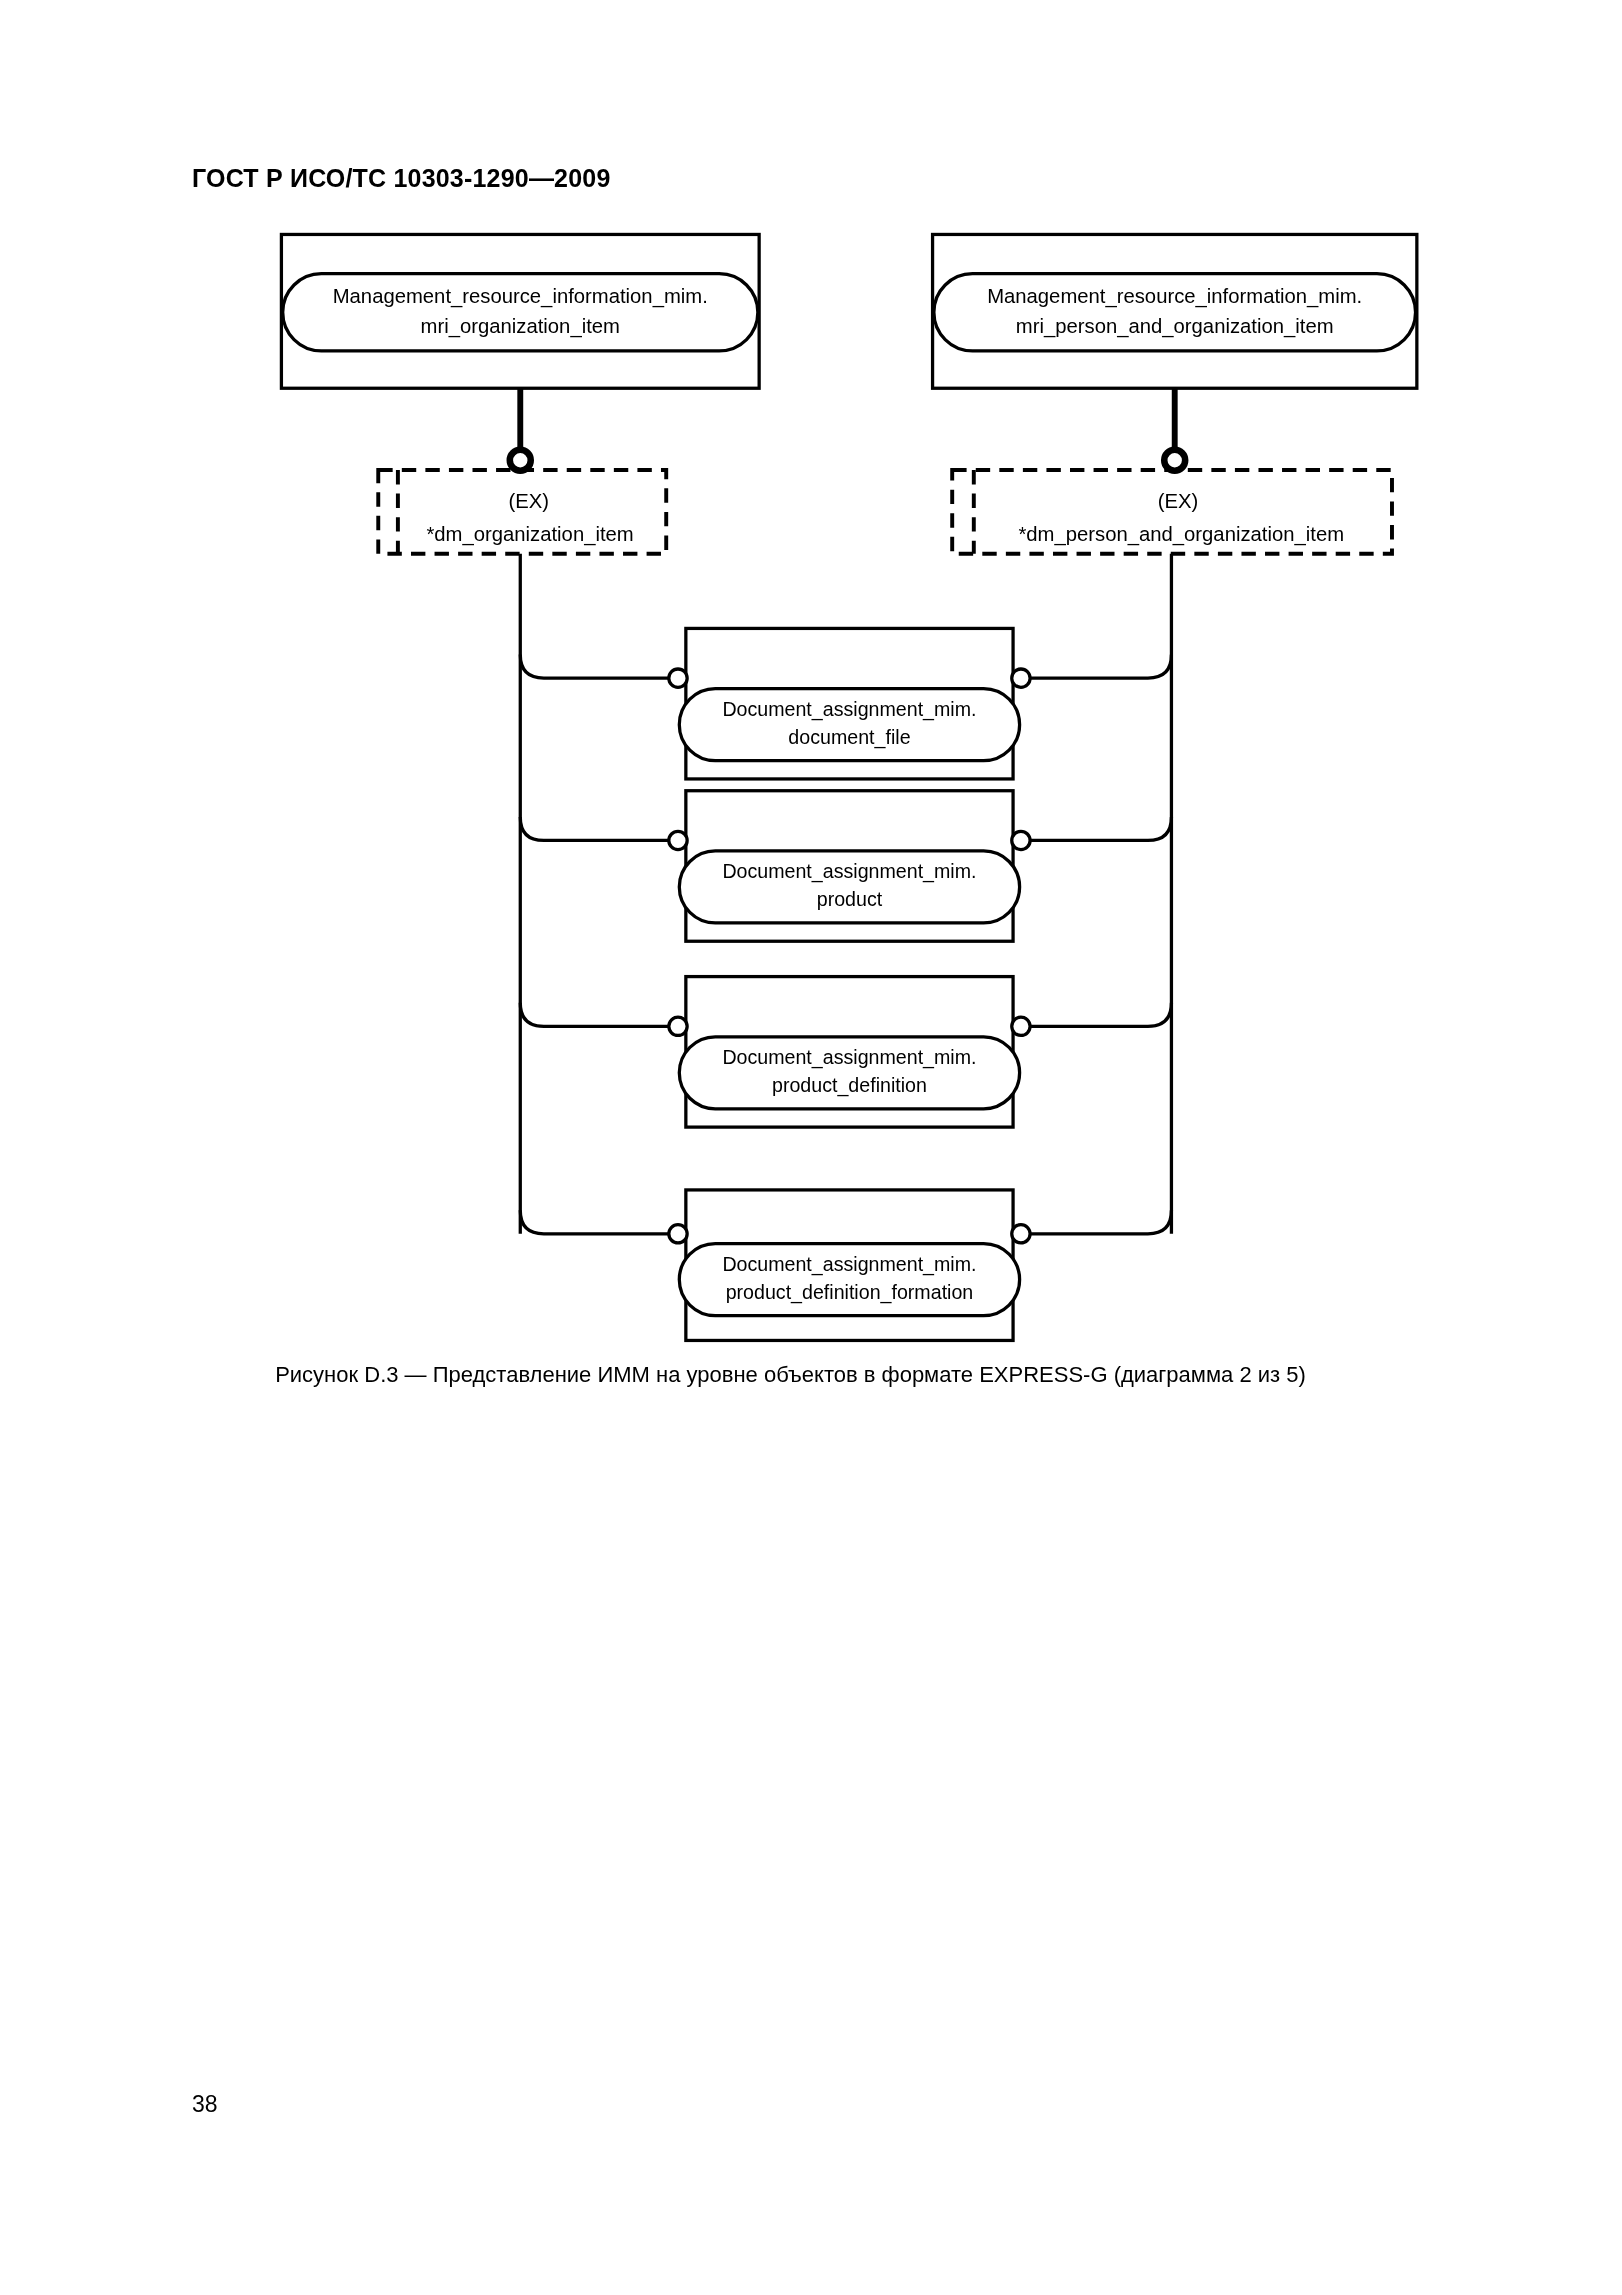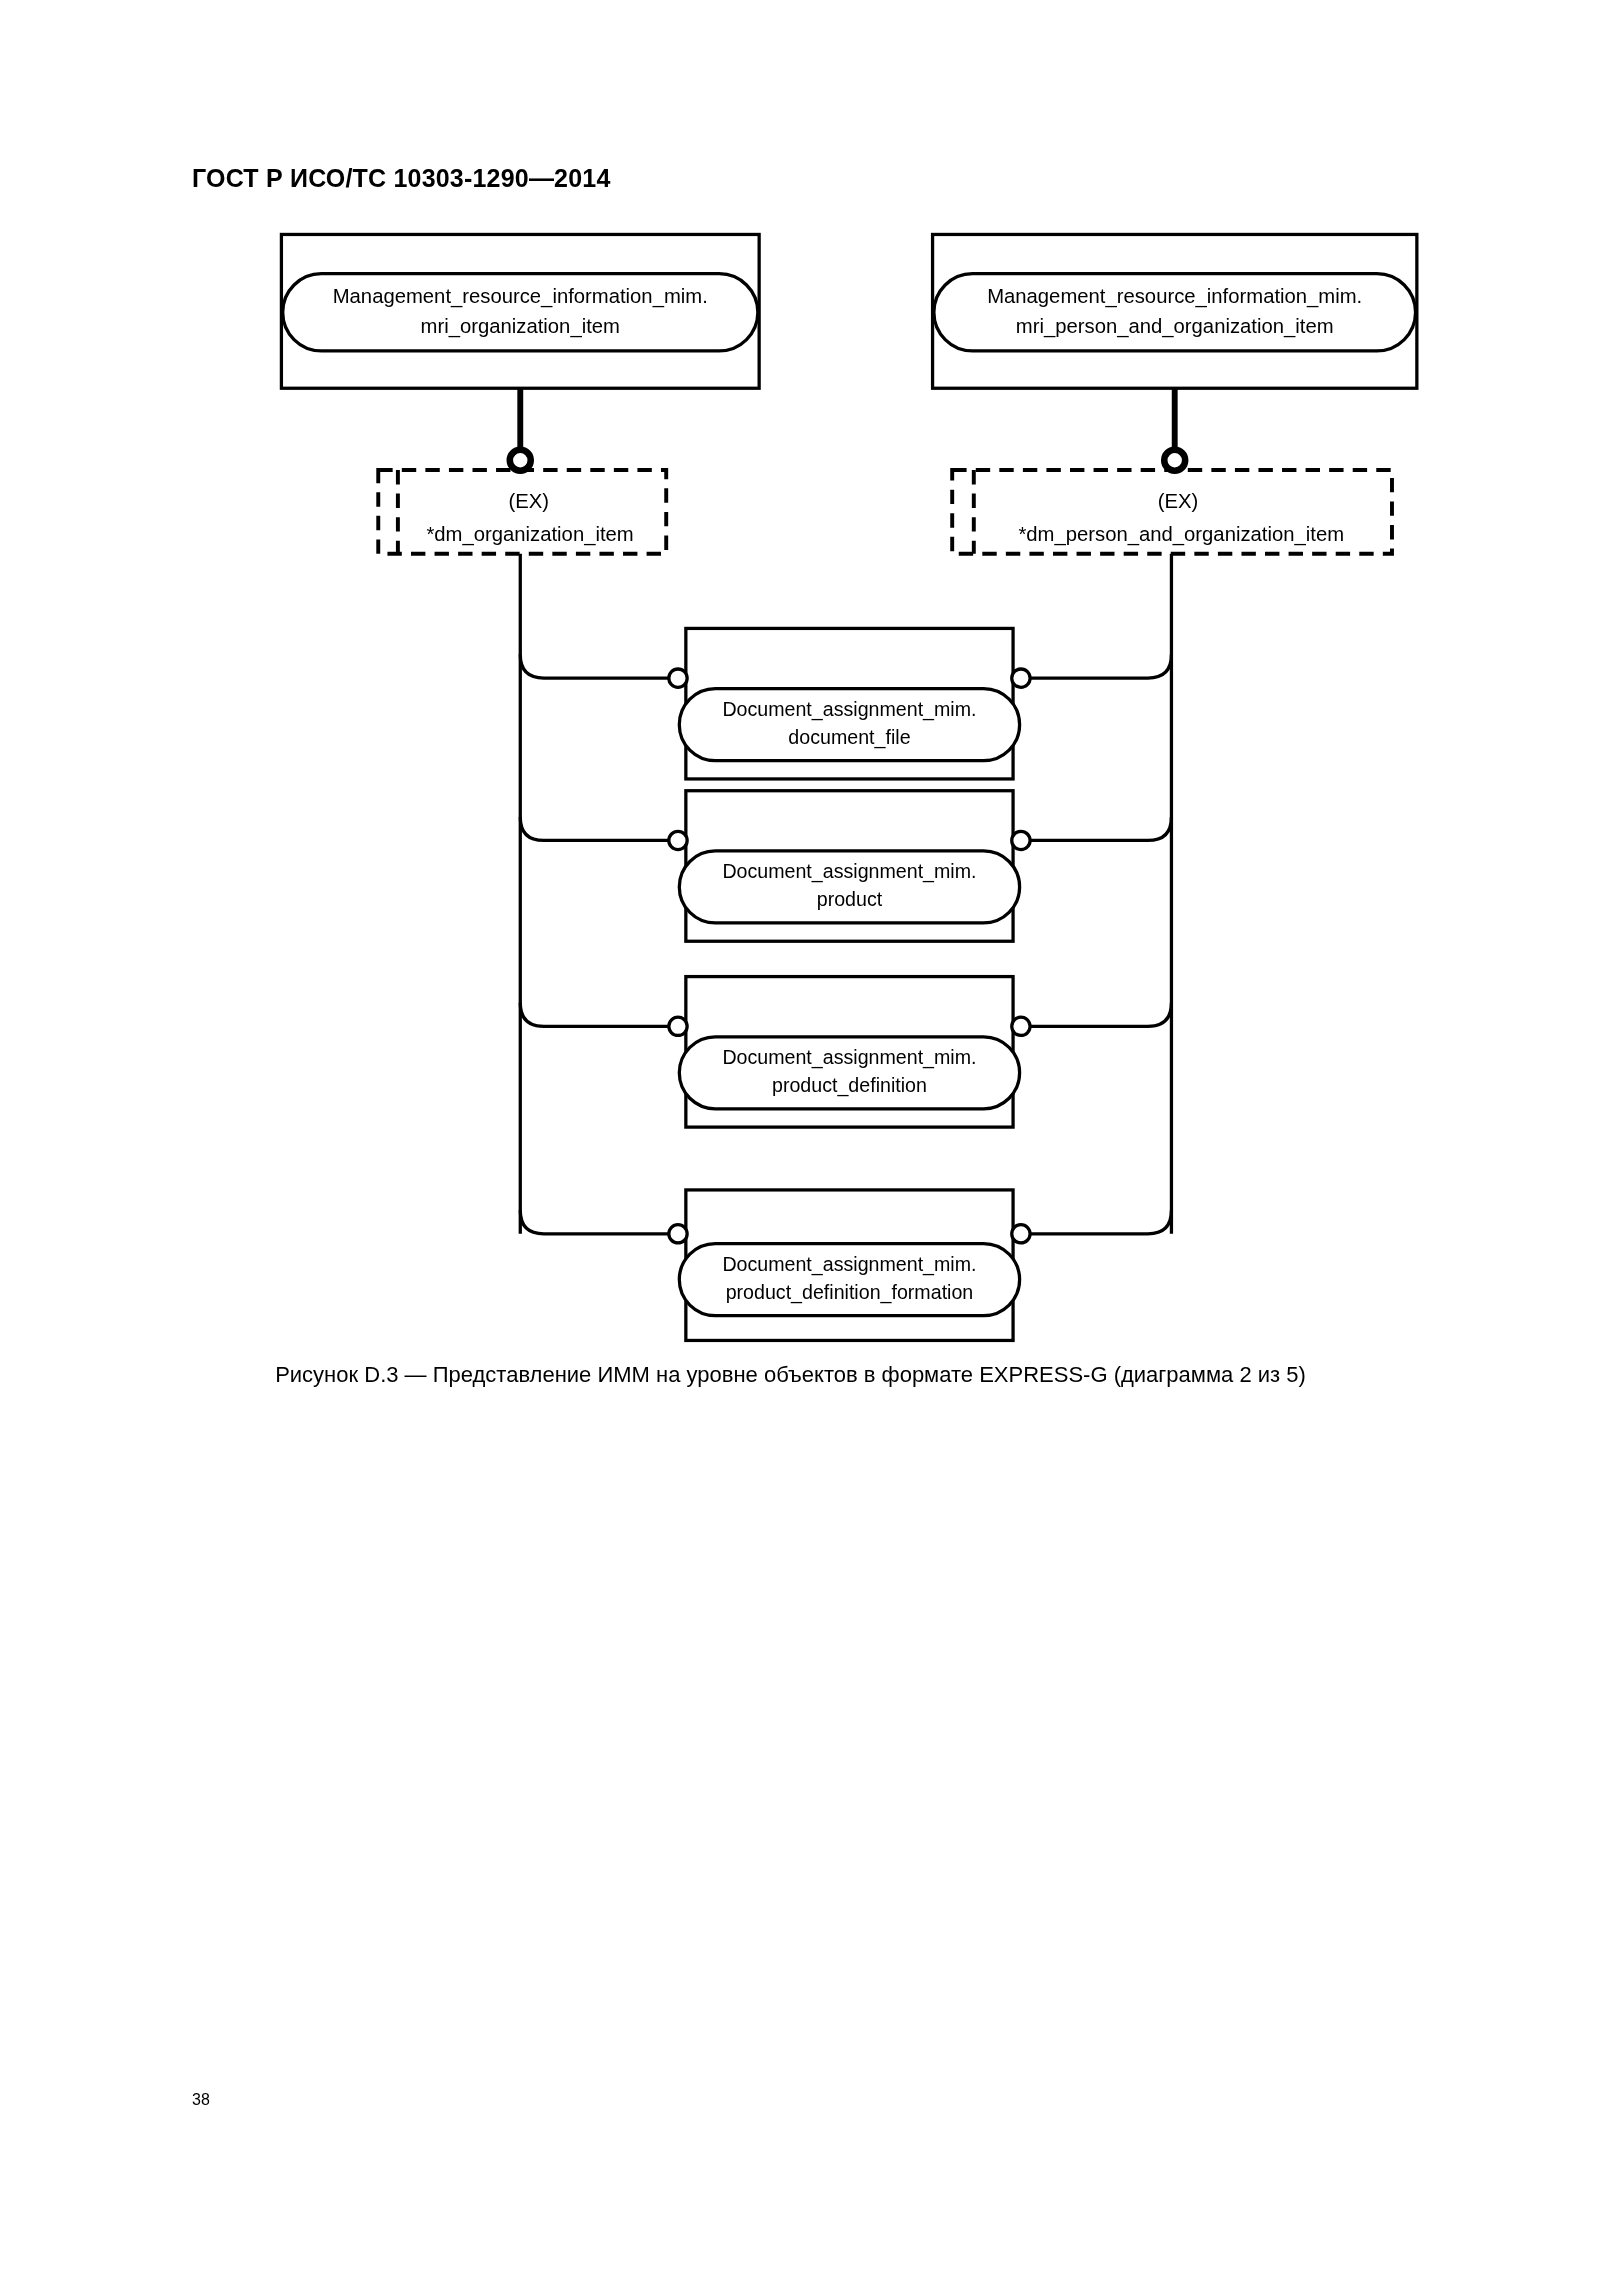--- a/index.html
+++ b/index.html
@@ -16,42 +16,42 @@
     white-space:nowrap;
   }
 
   #figure-caption{
     position:absolute;left:0;top:1362px;width:1581px;
     text-align:center;font-size:22px;white-space:nowrap;
   }
 
   #page-number{
     position:absolute;left:192px;top:2091px;
-    font-size:16px;
+    font-size:23px;
     text-align:center;
   }
 
   #diagram{
     position:absolute;left:0;top:0;width:1560px;height:1427px;
   }
   #diagram svg{display:block;width:1623px;height:1427px;}
 
   .dg-text{
     font-family:"Liberation Sans","DejaVu Sans",sans-serif;
     font-size:31px;fill:#000;text-anchor:middle;
     dominant-baseline:middle;
   }
   .dg-text-sm{font-size:30px;}
 </style>
 </head>
 <body>
 
 <div class="page">
 
-  <div id="doc-header">ГОСТ Р ИСО/ТС 10303-1290—2014</div>
+  <div id="doc-header">ГОСТ Р ИСО/ТС 10303-1290—2009</div>
 
   <div id="diagram">
     <svg viewBox="0 0 2480 2180" xmlns="http://www.w3.org/2000/svg">
 
       <g>
         <rect x="430" y="358" width="730" height="235" fill="#fff" stroke="#000" stroke-width="5"></rect>
         <rect x="432" y="418" width="726" height="118" rx="59" ry="59" fill="#fff" stroke="#000" stroke-width="5"></rect>
         <text class="dg-text" x="795" y="455">Management_resource_information_mim.</text>
         <text class="dg-text" x="795" y="500">mri_organization_item</text>
       </g>

